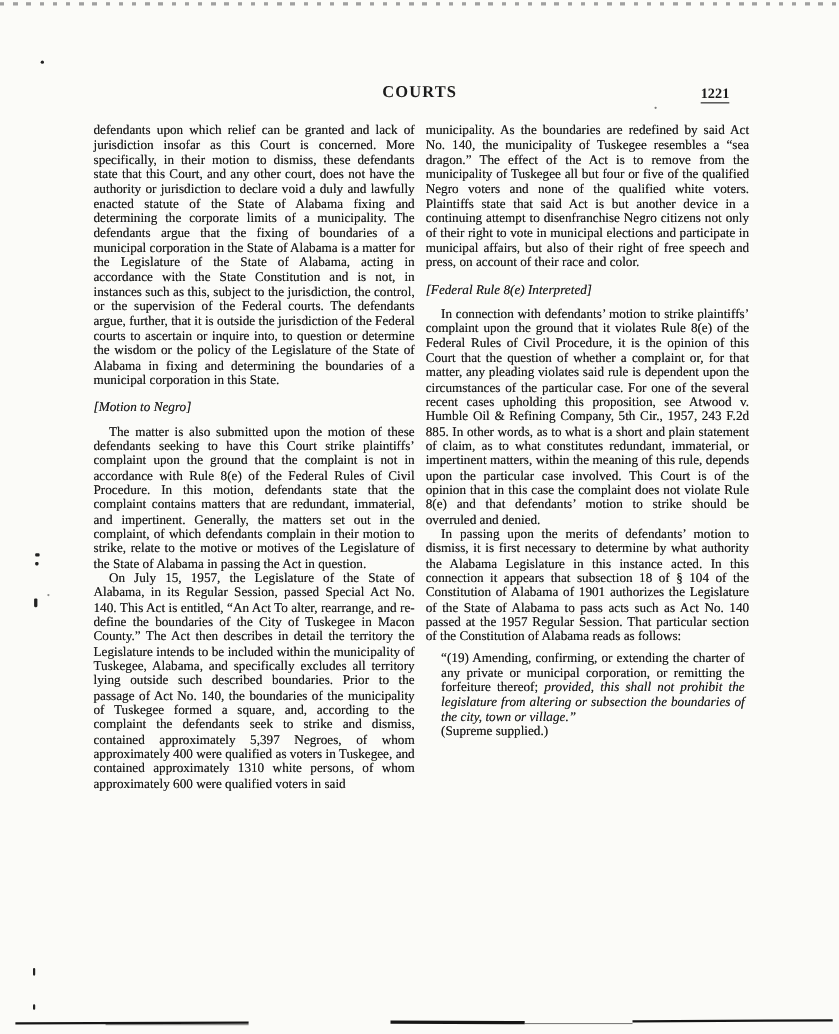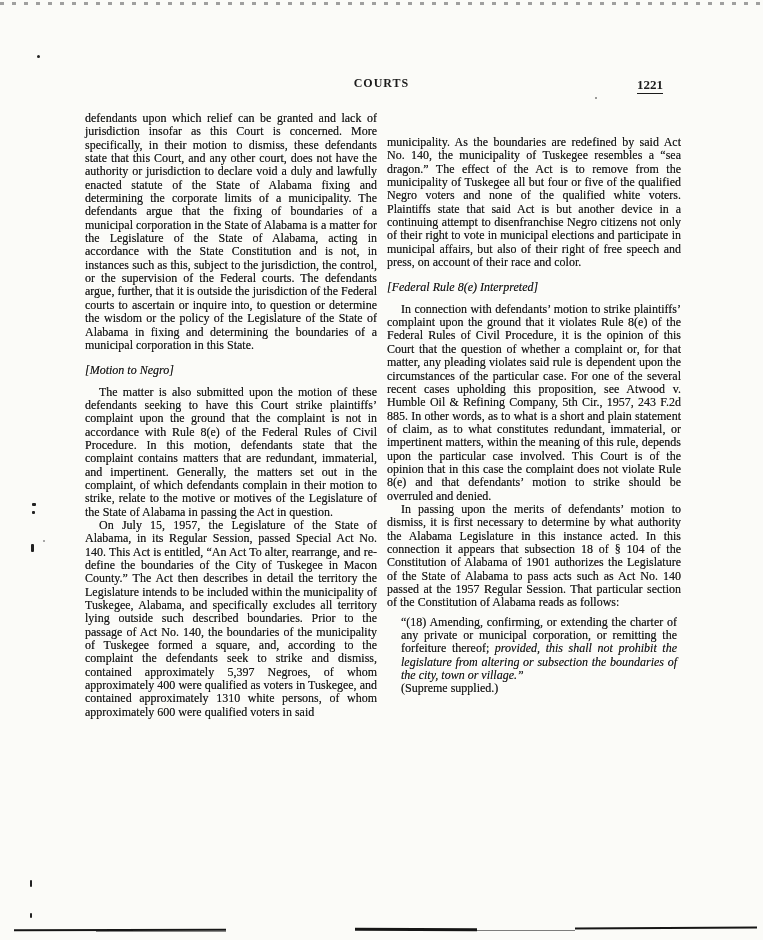--- a/index.html
+++ b/index.html
@@ -34,36 +34,36 @@
   .s5 { left: 43px; top: 540px; width: 2px; height: 2px; opacity: .5; }
   .s6 { left: 30px; top: 880px; width: 2px; height: 7px; }
   .s7 { left: 30px; top: 913px; width: 2px; height: 5px; }
   .s8 { left: 595px; top: 97px; width: 2px; height: 2px; opacity:.6; border-radius:50%; }
 
   .running-head {
     position: absolute; top: 76px; left: 0; width: 100%; height: 20px;
   }
   .head-title {
     position: absolute; left: 0; right: 0; text-align: center;
-    font-weight: bold; font-size: 12px; letter-spacing: 1px;
+    font-weight: bold; font-size: 15px; letter-spacing: 1px;
   }
   .page-num {
     position: absolute; right: 100px; top: 1px;
     font-weight: bold; font-size: 13px;
     border-bottom: 1.5px solid #1b1b1b; padding-bottom: 0;
   }
 
   .col {
     position: absolute; top: 112px;
     font-size: 12px; line-height: 13.35px;
     text-align: justify;
     text-shadow: 0 0 0.45px rgba(20,20,20,.65);
   }
   .col-left  { left: 85px;  width: 292px; }
-  .col-right { left: 387px; width: 294px; margin-top: 24px; }
+  .col-right { left: 387px; width: 294px; }
 
   .block { margin: 0; padding: 0; }
   .block.paragraph.indent { text-indent: 14px; }
   .block.heading {
     margin: 12px 0 8px 0;
     font-style: italic;
     text-align: left;
   }
   .block.quote {
     margin: 6px 0 5px 0;
@@ -88,21 +88,21 @@
       <p class="block paragraph"><span>defendants upon which relief can be granted and lack of jurisdiction insofar as this Court is concerned.  More specifically, in their motion to dismiss, these defendants state that this Court, and any other court, does not have the authority or jurisdiction to declare void a duly and lawfully enacted statute of the State of Alabama fixing and determining the corporate limits of a municipality.  The defendants argue that the fixing of boundaries of a municipal corporation in the State of Alabama is a matter for the Legislature of the State of Alabama, acting in accordance with the State Constitution and is not, in instances such as this, subject to the jurisdiction, the control, or the supervision of the Federal courts.  The defendants argue, further, that it is outside the jurisdiction of the Federal courts to ascertain or inquire into, to question or determine the wisdom or the policy of the Legislature of the State of Alabama in fixing and determining the boundaries of a municipal corporation in this State.</span></p>
       <p class="block heading"><span class="it">[Motion to Negro]</span></p>
       <p class="block paragraph indent"><span>The matter is also submitted upon the motion of these defendants seeking to have this Court strike plaintiffs’ complaint upon the ground that the complaint is not in accordance with Rule 8(e) of the Federal Rules of Civil Procedure. In this motion, defendants state that the complaint contains matters that are redundant, immaterial, and impertinent.  Generally, the matters set out in the complaint, of which defendants complain in their motion to strike, relate to the motive or motives of the Legislature of the State of Alabama in passing the Act in question.</span></p>
       <p class="block paragraph indent"><span>On July 15, 1957, the Legislature of the State of Alabama, in its Regular Session, passed Special Act No. 140.  This Act is entitled, “An Act To alter, rearrange, and re-define the boundaries of the City of Tuskegee in Macon County.”  The Act then describes in detail the territory the Legislature intends to be included within the municipality of Tuskegee, Alabama, and specifically excludes all territory lying outside such described boundaries.  Prior to the passage of Act No. 140, the boundaries of the municipality of Tuskegee formed a square, and, according to the complaint the defendants seek to strike and dismiss, contained approximately 5,397 Negroes, of whom approximately 400 were qualified as voters in Tuskegee, and contained approximately 1310 white persons, of whom approximately 600 were qualified voters in said</span></p>
     </div>
   <div class="col col-right">
       <p class="block paragraph"><span>municipality.  As the boundaries are redefined by said Act No. 140, the municipality of Tuskegee resembles a “sea dragon.”  The effect of the Act is to remove from the municipality of Tuskegee all but four or five of the qualified Negro voters and none of the qualified white voters.  Plaintiffs state that said Act is but another device in a continuing attempt to disenfranchise Negro citizens not only of their right to vote in municipal elections and participate in municipal affairs, but also of their right of free speech and press, on account of their race and color.</span></p>
       <p class="block heading"><span class="it">[Federal Rule 8(e) Interpreted]</span></p>
       <p class="block paragraph indent"><span>In connection with defendants’ motion to strike plaintiffs’ complaint upon the ground that it violates Rule 8(e) of the Federal Rules of Civil Procedure, it is the opinion of this Court that the question of whether a complaint or, for that matter, any pleading violates said rule is dependent upon the circumstances of the particular case.  For one of the several recent cases upholding this proposition, see Atwood v. Humble Oil &amp; Refining Company, 5th Cir., 1957, 243 F.2d 885.  In other words, as to what is a short and plain statement of claim, as to what constitutes redundant, immaterial, or impertinent matters, within the meaning of this rule, depends upon the particular case involved. This Court is of the opinion that in this case the complaint does not violate Rule 8(e) and that defendants’ motion to strike should be overruled and denied.</span></p>
       <p class="block paragraph indent"><span>In passing upon the merits of defendants’ motion to dismiss, it is first necessary to determine by what authority the Alabama Legislature in this instance acted.  In this connection it appears that subsection 18 of § 104 of the Constitution of Alabama of 1901 authorizes the Legislature of the State of Alabama to pass acts such as Act No. 140 passed at the 1957 Regular Session.  That particular section of the Constitution of Alabama reads as follows:</span></p>
-      <p class="block quote"><span>“(18) Amending, confirming, or extending the charter of any private or municipal corporation, or remitting the forfeiture thereof; </span><span class="it">provided, this shall not prohibit the legislature from altering or subsection the boundaries of the city, town or village.”</span><br><span>(Supreme supplied.)</span></p>
+      <p class="block quote"><span>“(19) Amending, confirming, or extending the charter of any private or municipal corporation, or remitting the forfeiture thereof; </span><span class="it">provided, this shall not prohibit the legislature from altering or subsection the boundaries of the city, town or village.”</span><br><span>(Supreme supplied.)</span></p>
     </div>
 
   <div class="speck s1"></div>
   <div class="speck s2"></div>
   <div class="speck s3"></div>
   <div class="speck s4"></div>
   <div class="speck s5"></div>
   <div class="speck s6"></div>
   <div class="speck s7"></div>
   <div class="speck s8"></div>

